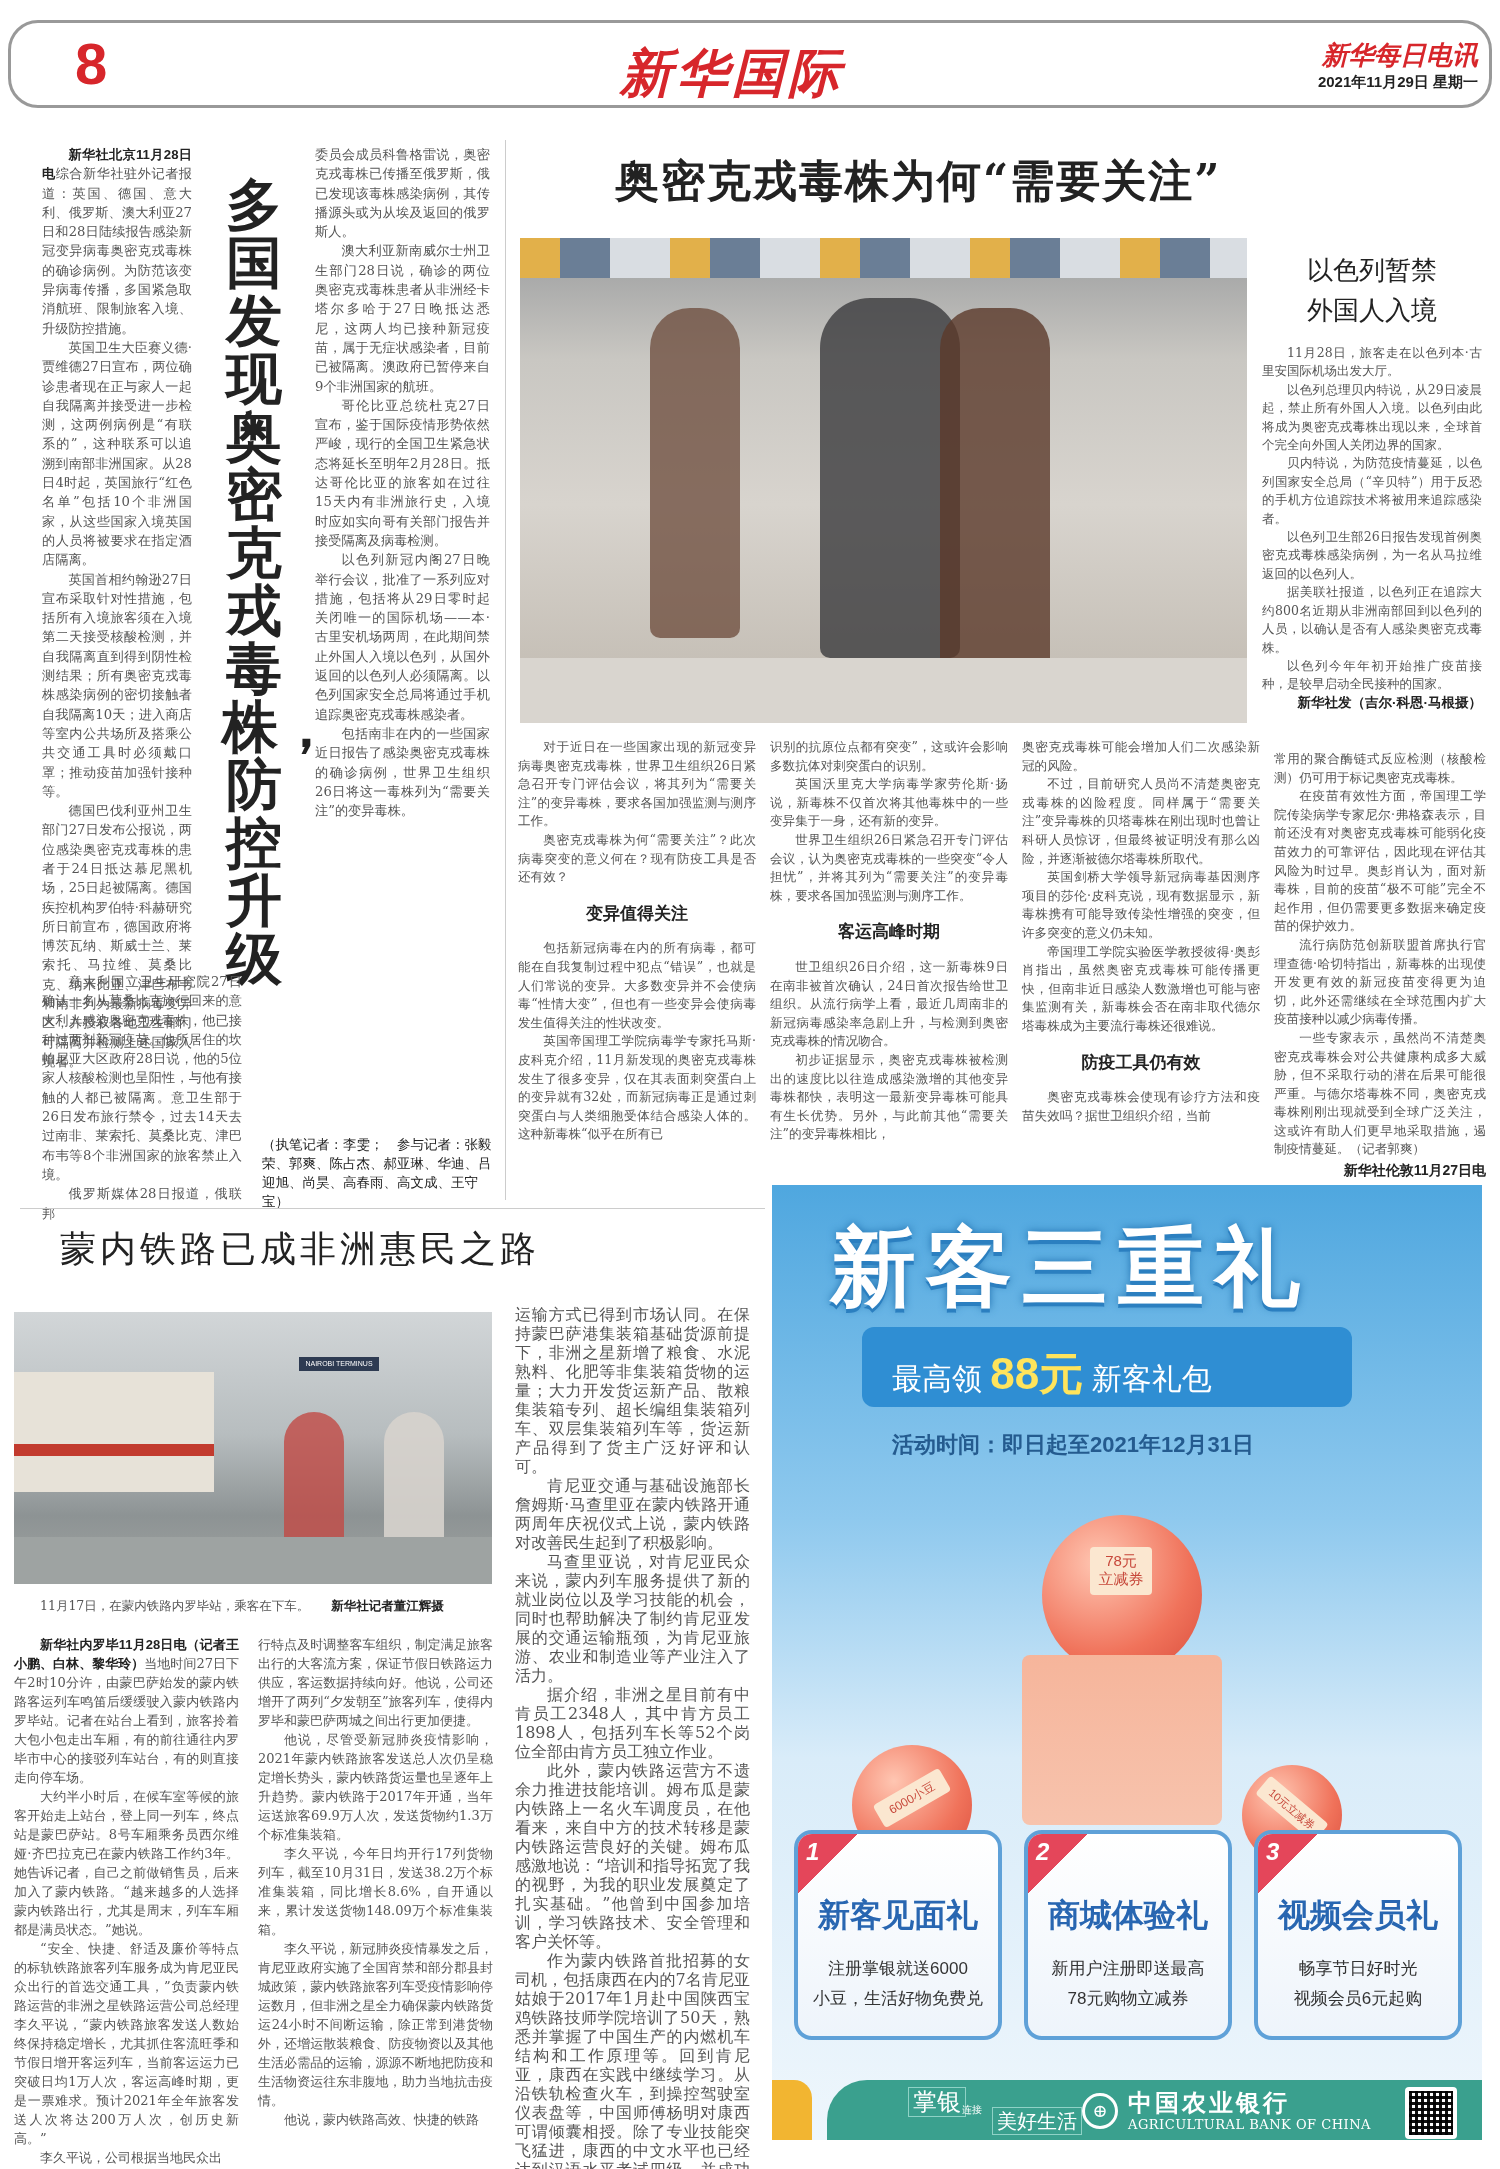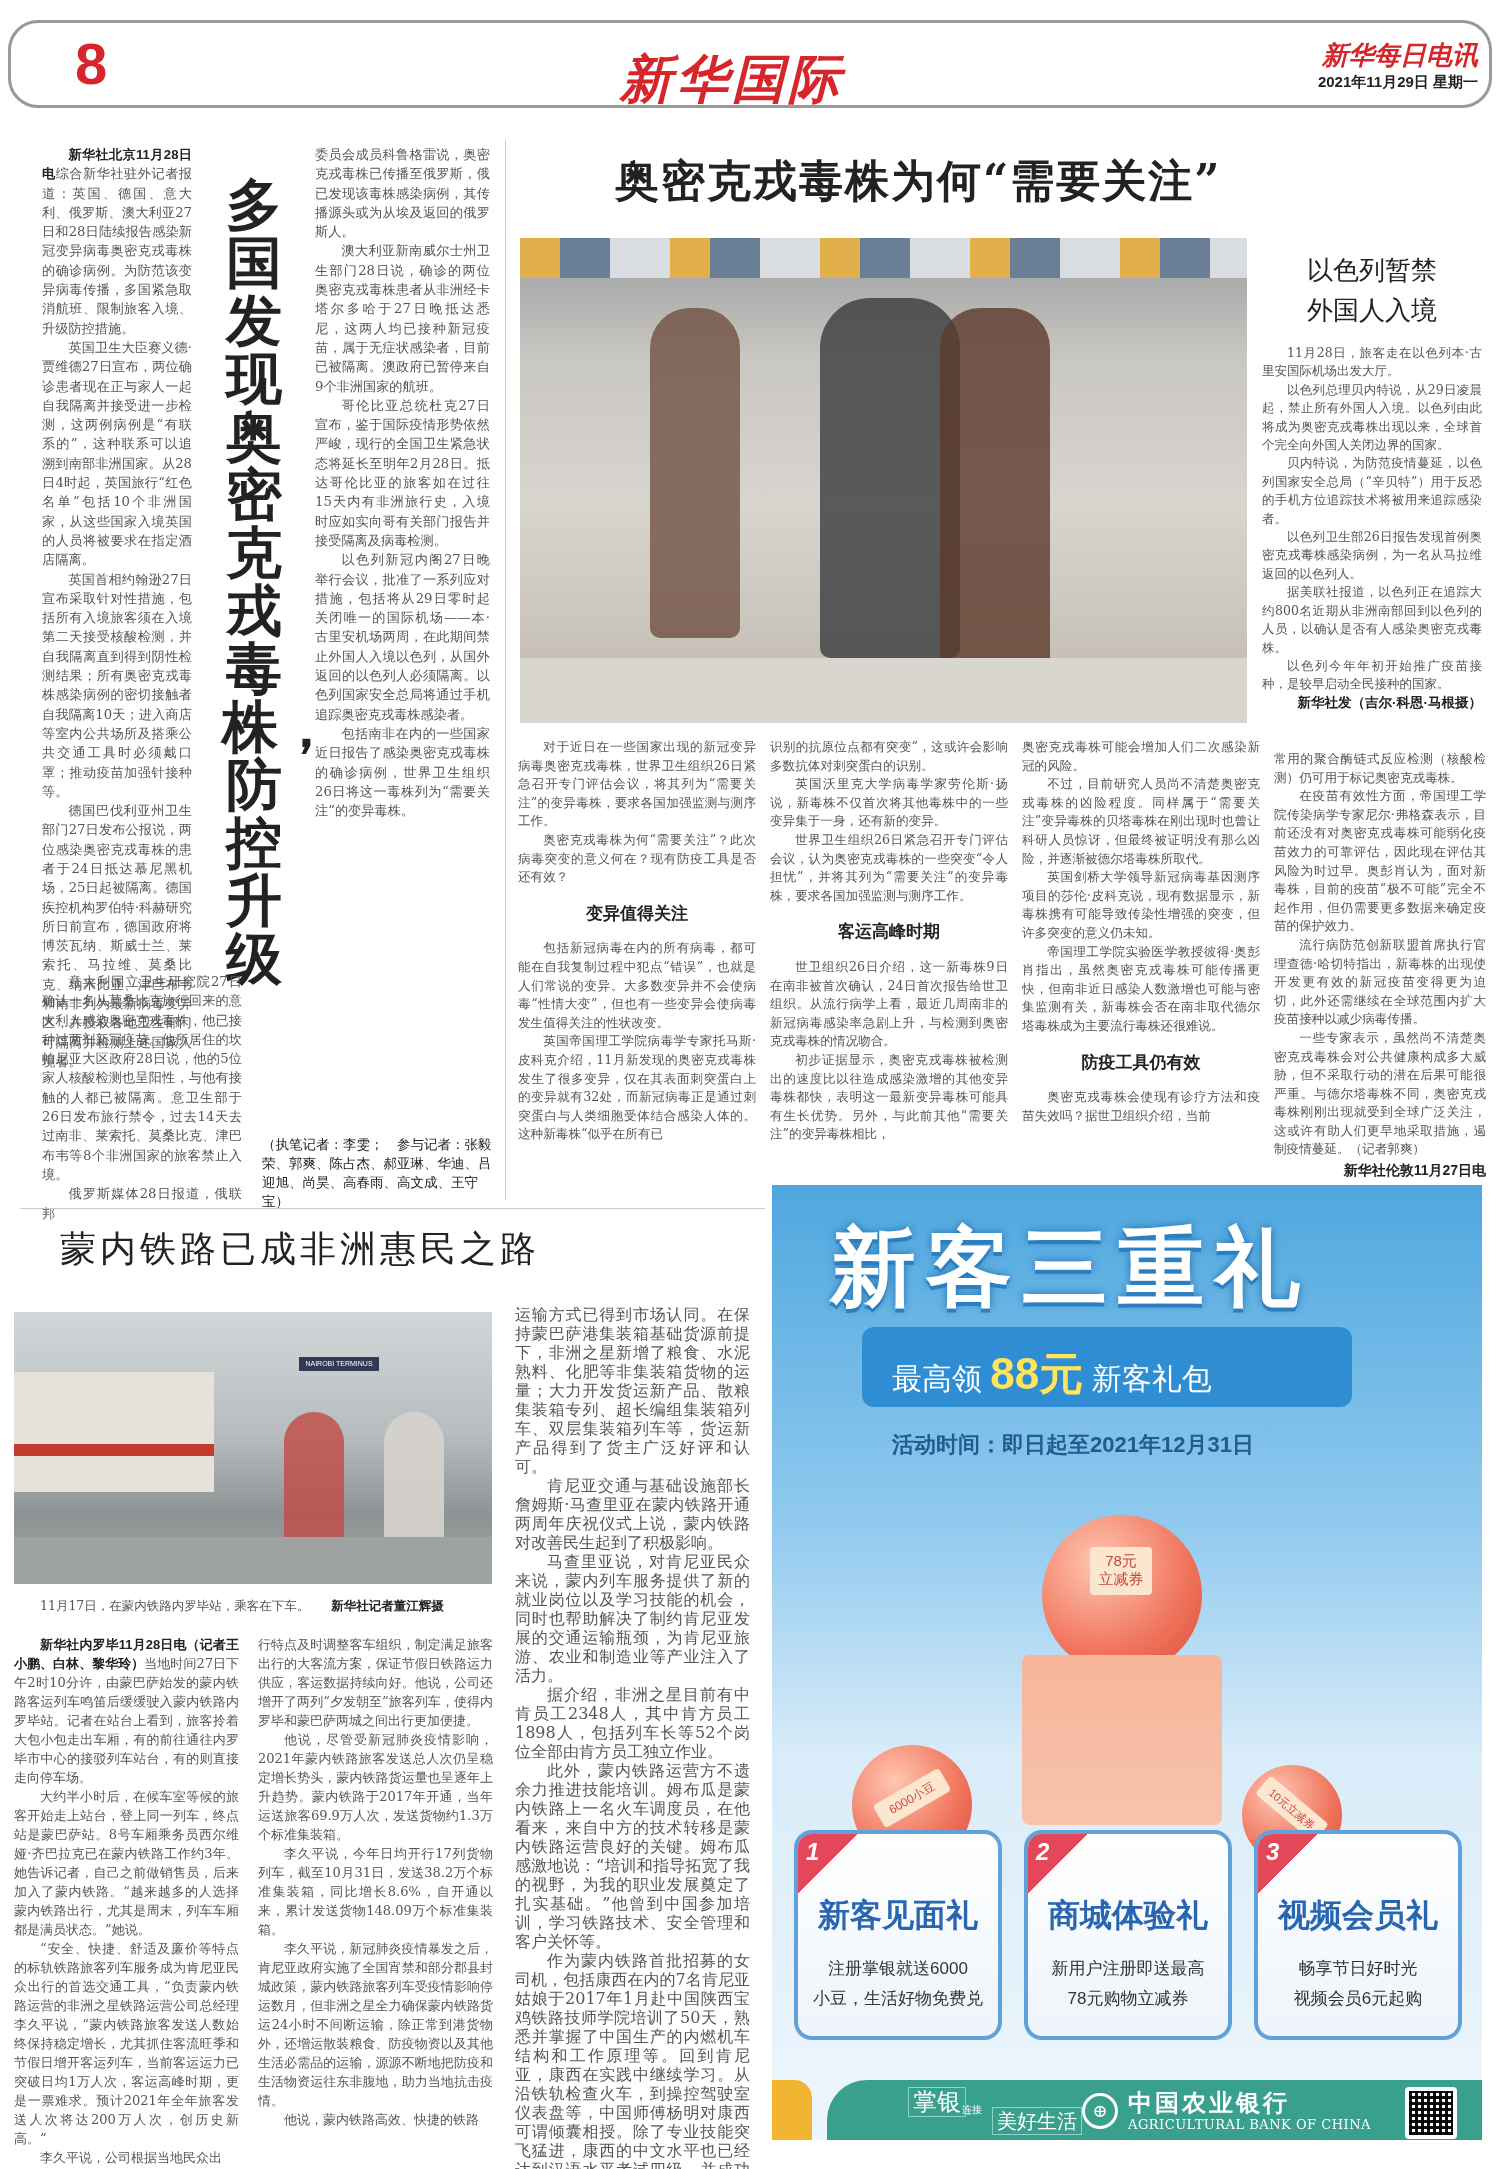--- a/index.html
+++ b/index.html
@@ -1,21 +1,21 @@
 <!DOCTYPE html>
 <html><head>
 <meta charset="utf-8">
 <style>
 *{box-sizing:border-box;margin:0;padding:0}
 body{width:1500px;height:2169px;background:#fff;font-family:"DejaVu Serif","Liberation Serif",serif;color:#333;position:relative;overflow:hidden}
 .abs{position:absolute}
 
 #hdr{left:8px;top:20px;width:1484px;height:88px;border:3px solid #999;border-radius:30px;background:#fff}
 #pgnum{left:75px;top:32px;font-family:"Liberation Sans",sans-serif;font-weight:bold;color:#d7262b;font-size:58px;line-height:64px}
-#mast{left:620px;top:44px;color:#d7262b;font-size:52px;font-weight:bold;font-style:italic;letter-spacing:4px;line-height:70px;font-family:"DejaVu Serif",serif}
+#mast{left:620px;top:38px;color:#d7262b;font-size:52px;font-weight:bold;font-style:italic;letter-spacing:4px;line-height:70px;font-family:"DejaVu Serif",serif}
 #brand{right:22px;top:40px;color:#d7262b;font-size:26px;font-weight:bold;font-style:italic;line-height:30px;text-align:right}
 #date{right:22px;top:73px;font-family:"Liberation Sans",sans-serif;font-size:15px;color:#222;font-weight:bold}
 
 .col{font-size:13.2px;line-height:19.3px;color:#555;text-align:justify}
 .col p{text-indent:2em}
 .col p.noind{text-indent:0}
 .lead{font-family:"Liberation Sans",sans-serif;font-weight:bold;color:#222}
 .sub{font-family:"Liberation Sans",sans-serif;font-weight:bold;color:#222;font-size:17px;text-align:center;margin:18px 0 16px}
 .credit{font-family:"Liberation Sans",sans-serif;color:#222;font-weight:bold;text-align:right}
 .vtitle{font-family:"DejaVu Serif",serif;font-weight:bold;color:#222;font-size:56px;line-height:58px;width:60px;text-align:right}

